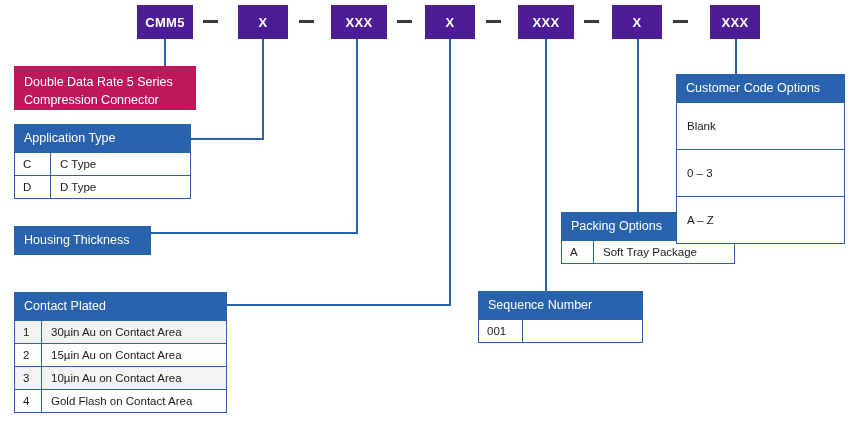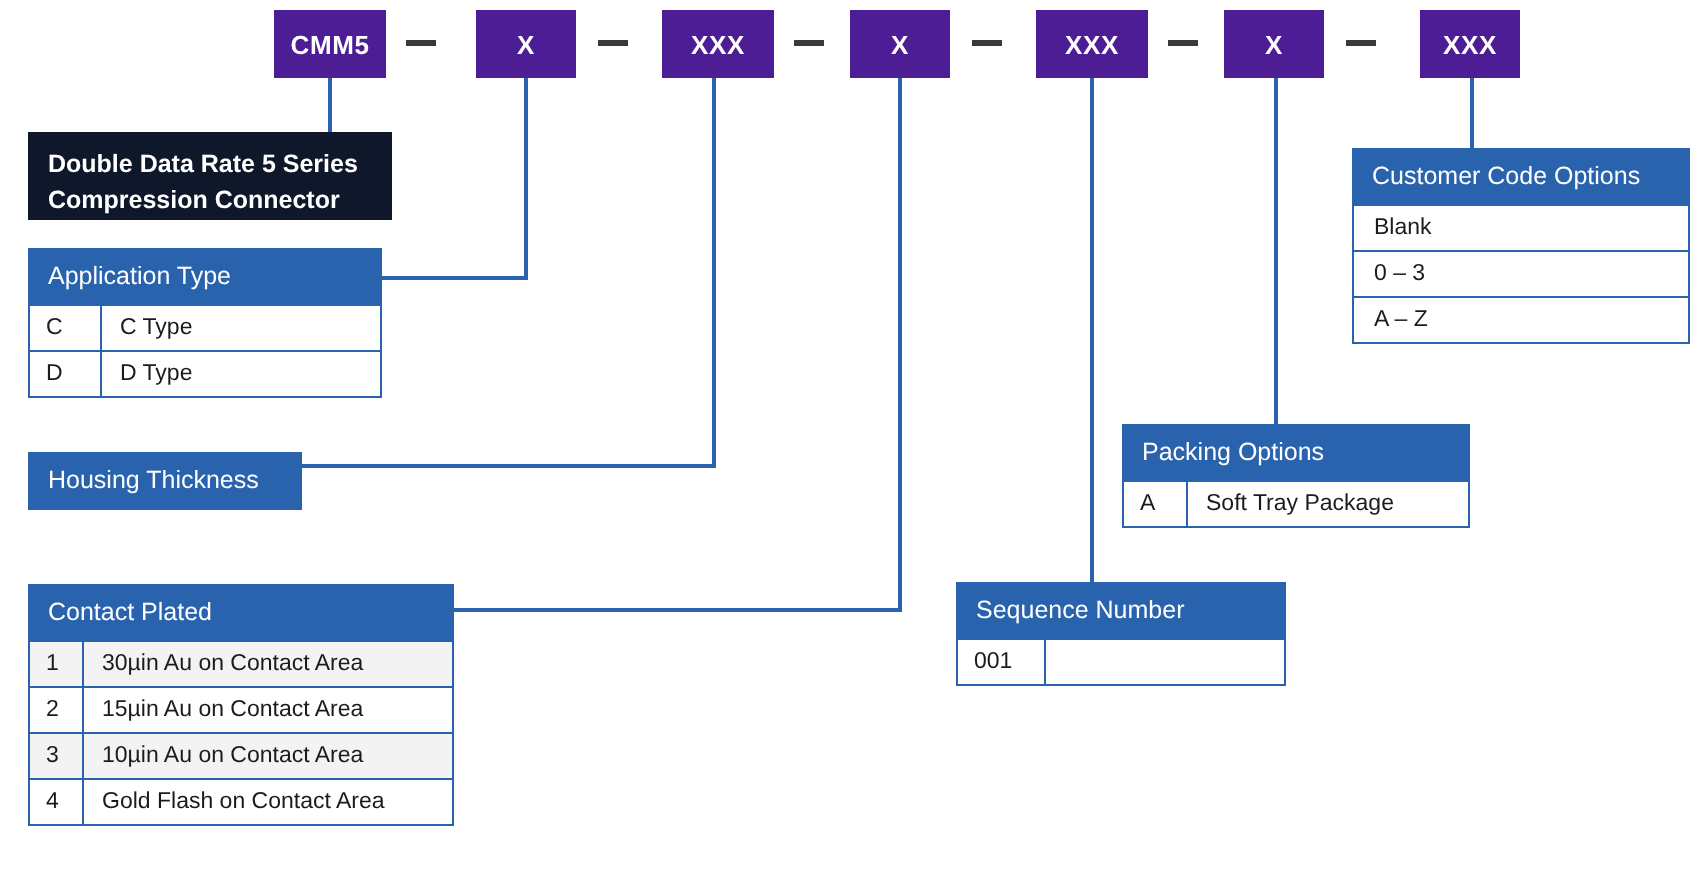--- a/index.html
+++ b/index.html
@@ -92,38 +92,37 @@
     color: #1b1b1b;
     padding: 2px 9px;
     box-sizing: border-box;
     flex: 1 1 auto;
     display: flex;
     align-items: center;
   }
   .cell-single {
     font-size: 11.5px;
     color: #1b1b1b;
-    padding: 5px 10px;
+    padding: 17px 10px;
     box-sizing: border-box;
     flex: 1 1 auto;
     display: flex;
     align-items: center;
   }
 
   
   .note-box {
     position: absolute;
-    background: #0f172a;
+    background: #be185d;
     color: #ffffff;
     font-size: 12.5px;
     line-height: 1.45;
     padding: 7px 10px;
     box-sizing: border-box;
     white-space: pre-line;
-    font-weight: bold;
   }
 </style>
 </head>
 <body>
 
 <div id="canvas">
 
   <div class="code-box" style="left:137px; width:56px;">CMM5</div>
   <div class="dash" style="left:203px;"></div>
 

